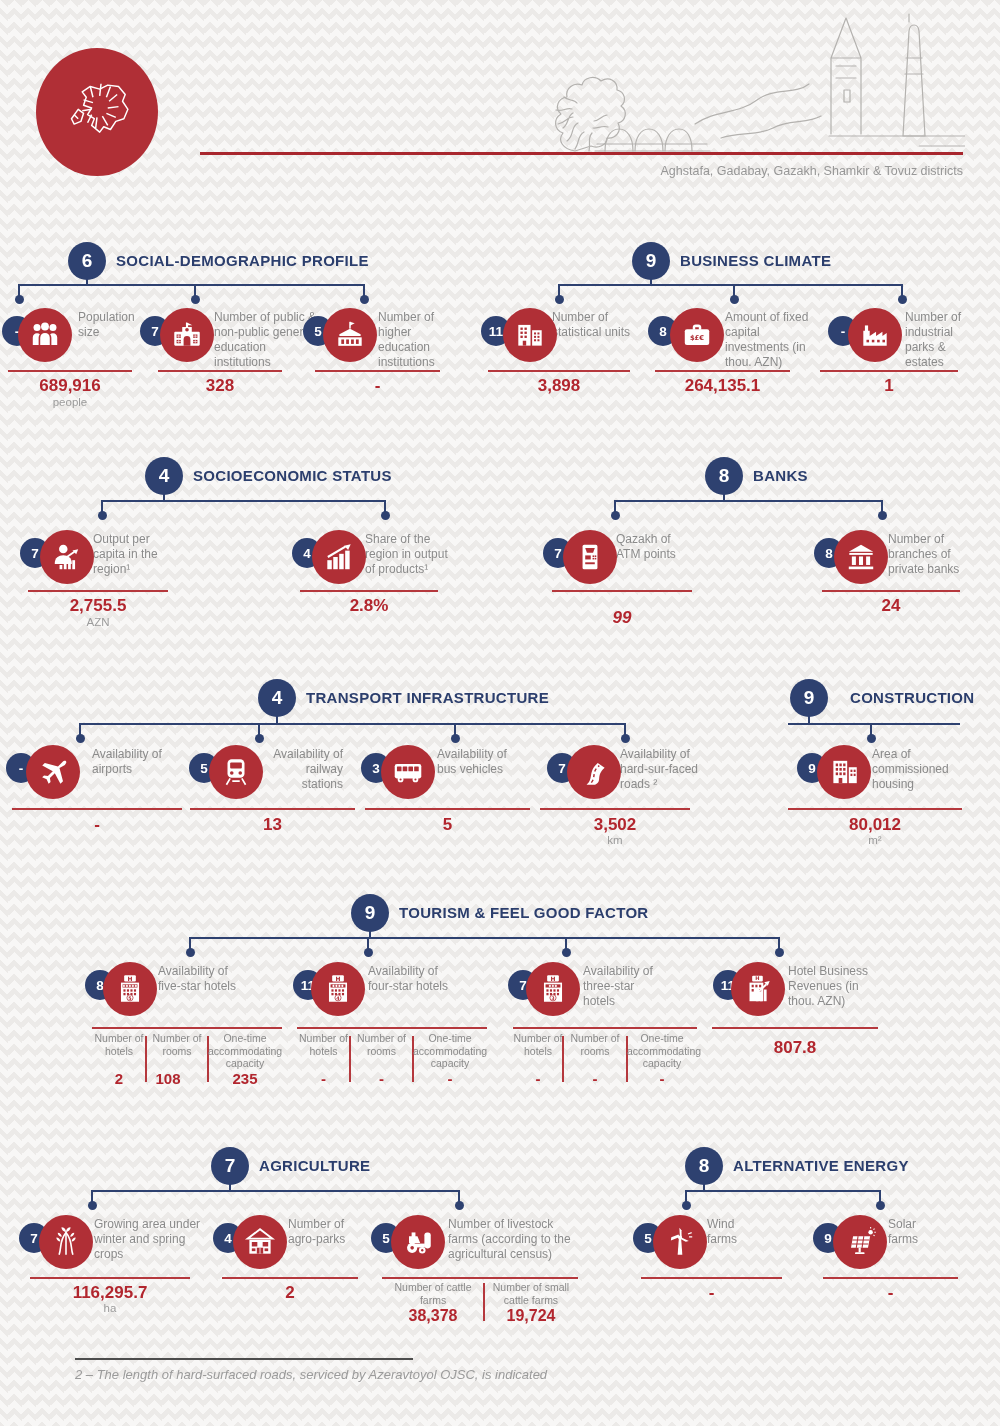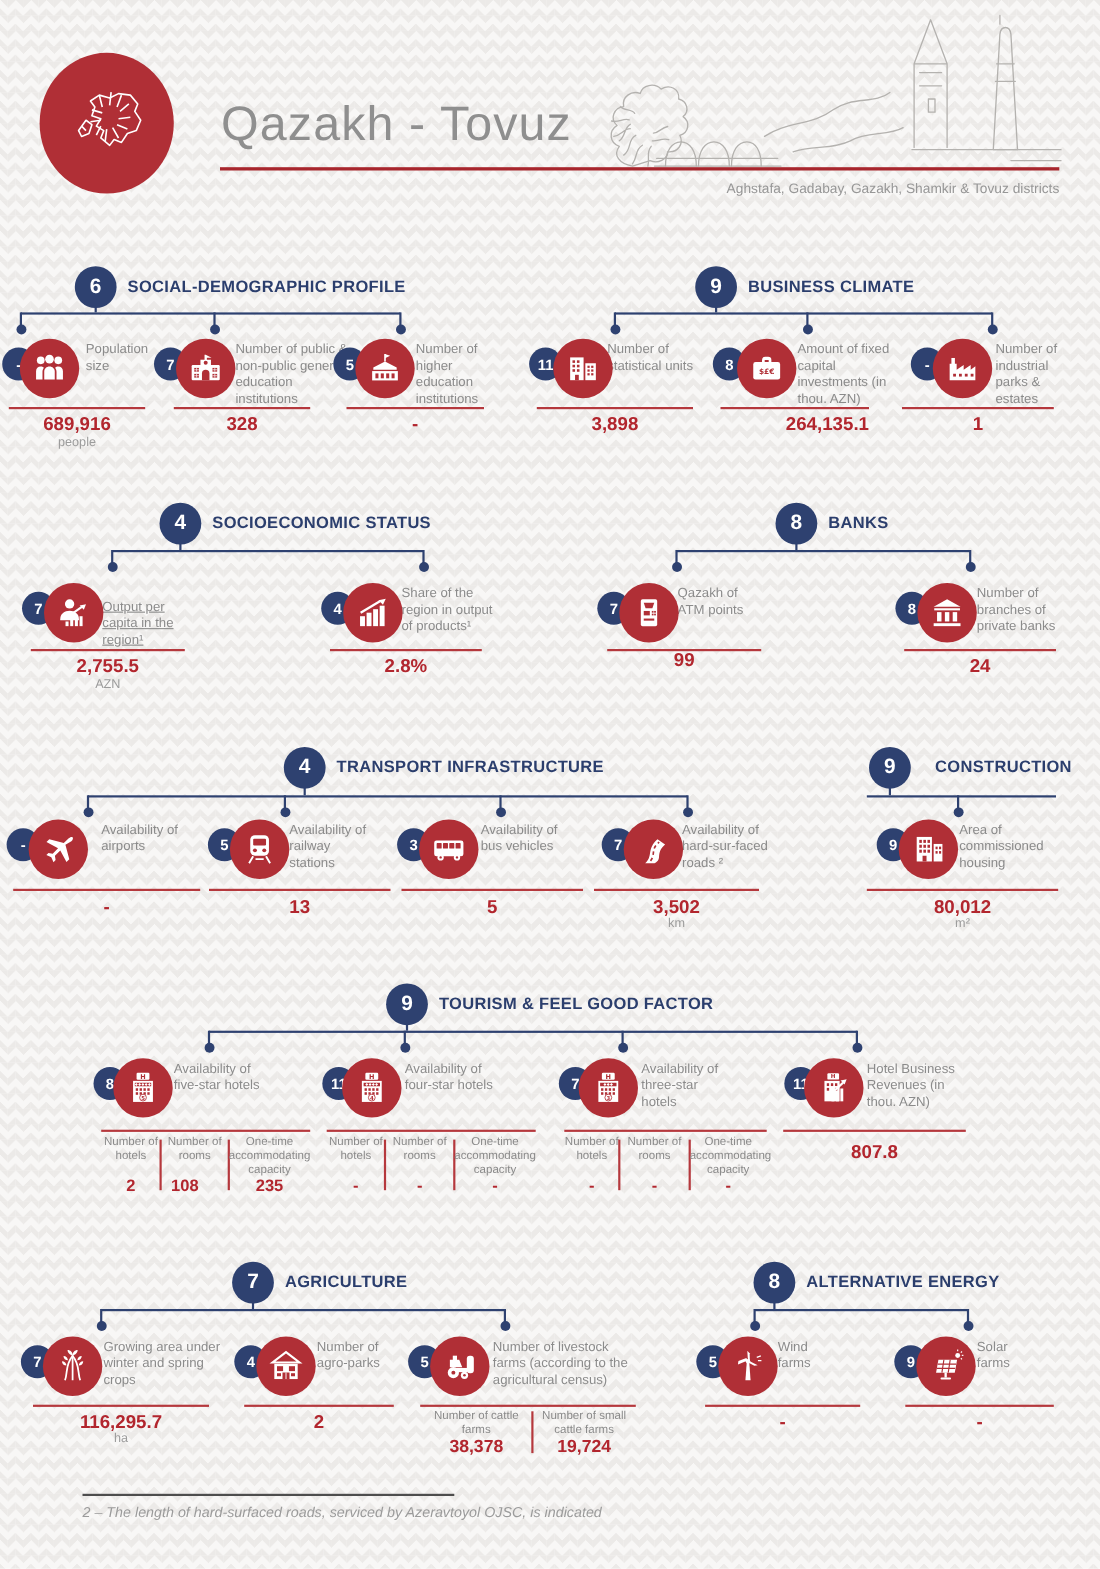--- a/index.html
+++ b/index.html
@@ -54,21 +54,20 @@
 
   <div class="map-badge">
     <svg viewBox="0 0 64 64" fill="none" stroke="#fff" stroke-width="1.1" stroke-linejoin="round">
       <path d="M21 17l6-4 7 2 6-3 8 1 5 6-2 5 4 6-3 7-6 2-4 6-5-2-3 4-6-5 2-5-5-3 3-5-6-2 2-6z"></path>
       <path d="M27 13l2 8m6-10l-1 9m8-7l-3 8m8-2l-6 5m7 4l-8 1m6 7l-7-3m1 9l-4-7m-5 9l1-8m-7 4l3-6m-7-3l7-1m-6-7l7 2"></path>
       <path d="M13 37l5-7 4 3-2 6-5 2z"></path>
       <path d="M15 34l3 3"></path>
     </svg>
   </div>
 
-  <h1 class="page-title">Qazakh - Tovuz</h1>
   <div class="title-rule"></div>
 
   <svg class="sketch" viewBox="0 0 430 150" fill="none" stroke="#b4b2af" stroke-width="1.2" stroke-linecap="round" stroke-linejoin="round">
     <path d="M40 145c-12-2-18-10-12-18-9-3-10-14-2-19-7-6-3-16 6-17-2-9 7-15 15-12 2-8 13-10 19-4 8-5 17 0 16 9 8 2 10 11 4 16 7 5 5 15-3 17 4 8-2 16-11 15 0 7-9 11-16 8z"></path>
     <path d="M28 122c6-4 4-12 10-15m-6 28c8-6 3-14 11-18m-3 26c5-7 2-13 9-17m5 19c2-8-2-12 3-18m-34-9c7-1 9-7 15-7m-17-7c6 2 11-3 16-1m-8-12c4 4 10 2 13 6m30 12c-6 1-8 6-13 6m14 6c-6-2-11 2-15 1"></path>
     <path d="M60 145h115M62 138h110"></path>
     <path d="M70 145c0-14 6-22 14-22s14 8 14 22m2 0c0-14 6-22 14-22s14 8 14 22m2 0c0-14 6-22 14-22s13 8 13 22"></path>
     <path d="M160 118c20-14 44-10 62-24 18-13 38-5 52-16"></path>
     <path d="M186 132c18-6 36-2 52-10 16-9 34-4 48-12"></path>
     <path d="M296 128V52h30v76m-30-76l15-40 15 40"></path>
@@ -205,21 +204,21 @@
           <span style="display:flex">
             <svg viewBox="0 0 32 32">
               <path d="M12 11V8.8A2.8 2.8 0 0114.8 6h2.4A2.8 2.8 0 0120 8.8V11h-2.3V8.7h-3.4V11z" fill="#fff"></path>
               <rect x="4.5" y="10.5" width="23" height="15" rx="2" fill="#fff"></rect>
               <text x="16" y="20.3" font-size="6.4" font-weight="bold" fill="#b02f36" text-anchor="middle" font-family="DejaVu Sans, sans-serif">$£€</text>
             </svg>
           </span>
         </div>
         <div class="item-label" style="left: 70px; top: 2px; width: 88px;">Amount of fixed capital investments (in thou. AZN)</div>
         <div class="rule" style="top: 62px;"></div>
-        <div class="value" style="top: 68px; text-align: right;">264,135.1</div>
+        <div class="value" style="top: 68px;">264,135.1</div>
         <div class="unit" style="top: 88px;"></div>
       </div>
       <div class="item" style="left: 820px; top: 308px; width: 138px;">
         <div class="badge-sm" style="left: 8px; top: 8px;">-</div>
         <div class="icon-circle" style="left: 28px; top: 0px;">
           <span style="display:flex">
             <svg viewBox="0 0 32 32">
               <rect x="6.5" y="7" width="3" height="8" fill="#fff"></rect>
               <path d="M5 26V12h6v5l6-4v4l6-4v4l4-3v12z" fill="#fff"></path>
               <g fill="#b02f36">
@@ -255,21 +254,21 @@
                 <rect x="9" y="23.5" width="2.6" height="4"></rect>
                 <rect x="13" y="22" width="2.6" height="5.5"></rect>
                 <rect x="17" y="20.5" width="2.6" height="7"></rect>
                 <rect x="21" y="19" width="2.6" height="8.5"></rect>
               </g>
               <path d="M9.5 20.5L23 11" stroke="#fff" stroke-width="1.8"></path>
               <path d="M26.5 8.7l-5.4 1.2 3.6 3.6z" fill="#fff"></path>
             </svg>
           </span>
         </div>
-        <div class="item-label" style="left: 65px; top: 14px; width: 92px; text-decoration: underline;">Output per capita in the region¹</div>
+        <div class="item-label" style="left: 65px; top: 2px; width: 92px;">Output per capita in the region¹</div>
         <div class="rule" style="top: 60px;"></div>
         <div class="value" style="top: 66px;">2,755.5</div>
         <div class="unit" style="top: 86px;">AZN</div>
       </div>
       <div class="item" style="left: 300px; top: 530px; width: 138px;">
         <div class="badge-sm" style="left: -8px; top: 8px;">4</div>
         <div class="icon-circle" style="left: 12px; top: 0px;">
           <span style="display:flex">
             <svg viewBox="0 0 32 32">
               <g fill="#fff">
@@ -309,21 +308,21 @@
                 <rect x="20.4" y="14.5" width="1.5" height="1.5"></rect>
                 <rect x="18.4" y="16.8" width="1.5" height="1.5"></rect>
                 <rect x="20.4" y="16.8" width="1.5" height="1.5"></rect>
               </g>
               <rect x="11.5" y="21" width="9" height="1.8" fill="#b02f36"></rect>
             </svg>
           </span>
         </div>
         <div class="item-label" style="left: 64px; top: 2px; width: 76px;">Qazakh of ATM points</div>
         <div class="rule" style="top: 60px;"></div>
-        <div class="value" style="top: 60px;">99</div>
+        <div class="value" style="top: 78px; font-style: italic;">99</div>
         <div class="unit" style="top: 86px;"></div>
       </div>
       <div class="item" style="left: 822px; top: 530px; width: 138px;">
         <div class="badge-sm" style="left: -8px; top: 8px;">8</div>
         <div class="icon-circle" style="left: 12px; top: 0px;">
           <span style="display:flex">
             <svg viewBox="0 0 32 32">
               <path d="M16 4.5L4.5 11h23z" fill="#fff"></path>
               <rect x="5" y="12.2" width="22" height="1.8" fill="#fff"></rect>
               <g fill="#fff">
@@ -372,21 +371,21 @@
           <span style="display:flex">
             <svg viewBox="0 0 32 32">
               <rect x="8" y="4" width="16" height="17.5" rx="4" fill="#fff"></rect>
               <rect x="10.5" y="7" width="11" height="5.8" rx="1" fill="#b02f36"></rect>
               <circle cx="12" cy="17" r="1.7" fill="#b02f36"></circle>
               <circle cx="20" cy="17" r="1.7" fill="#b02f36"></circle>
               <path d="M10.5 22l-3.5 6M21.5 22l3.5 6M12.5 24.5h7" stroke="#fff" stroke-width="1.6"></path>
             </svg>
           </span>
         </div>
-        <div class="item-label" style="left: 73px; top: 2px; width: 80px;">Availability of railway stations</div>
+        <div class="item-label" style="left: 73px; top: 2px; width: 80px; text-align: right;">Availability of railway stations</div>
         <div class="rule" style="top: 63px;"></div>
         <div class="value" style="top: 70px;">13</div>
         <div class="unit" style="top: 89px;"></div>
       </div>
       <div class="item" style="left: 365px; top: 745px; width: 165px;">
         <div class="badge-sm" style="left: -4px; top: 8px;">3</div>
         <div class="icon-circle" style="left: 16px; top: 0px;">
           <span style="display:flex">
             <svg viewBox="0 0 32 32">
               <rect x="3.5" y="8.5" width="25" height="13.5" rx="2" fill="#fff"></rect>

